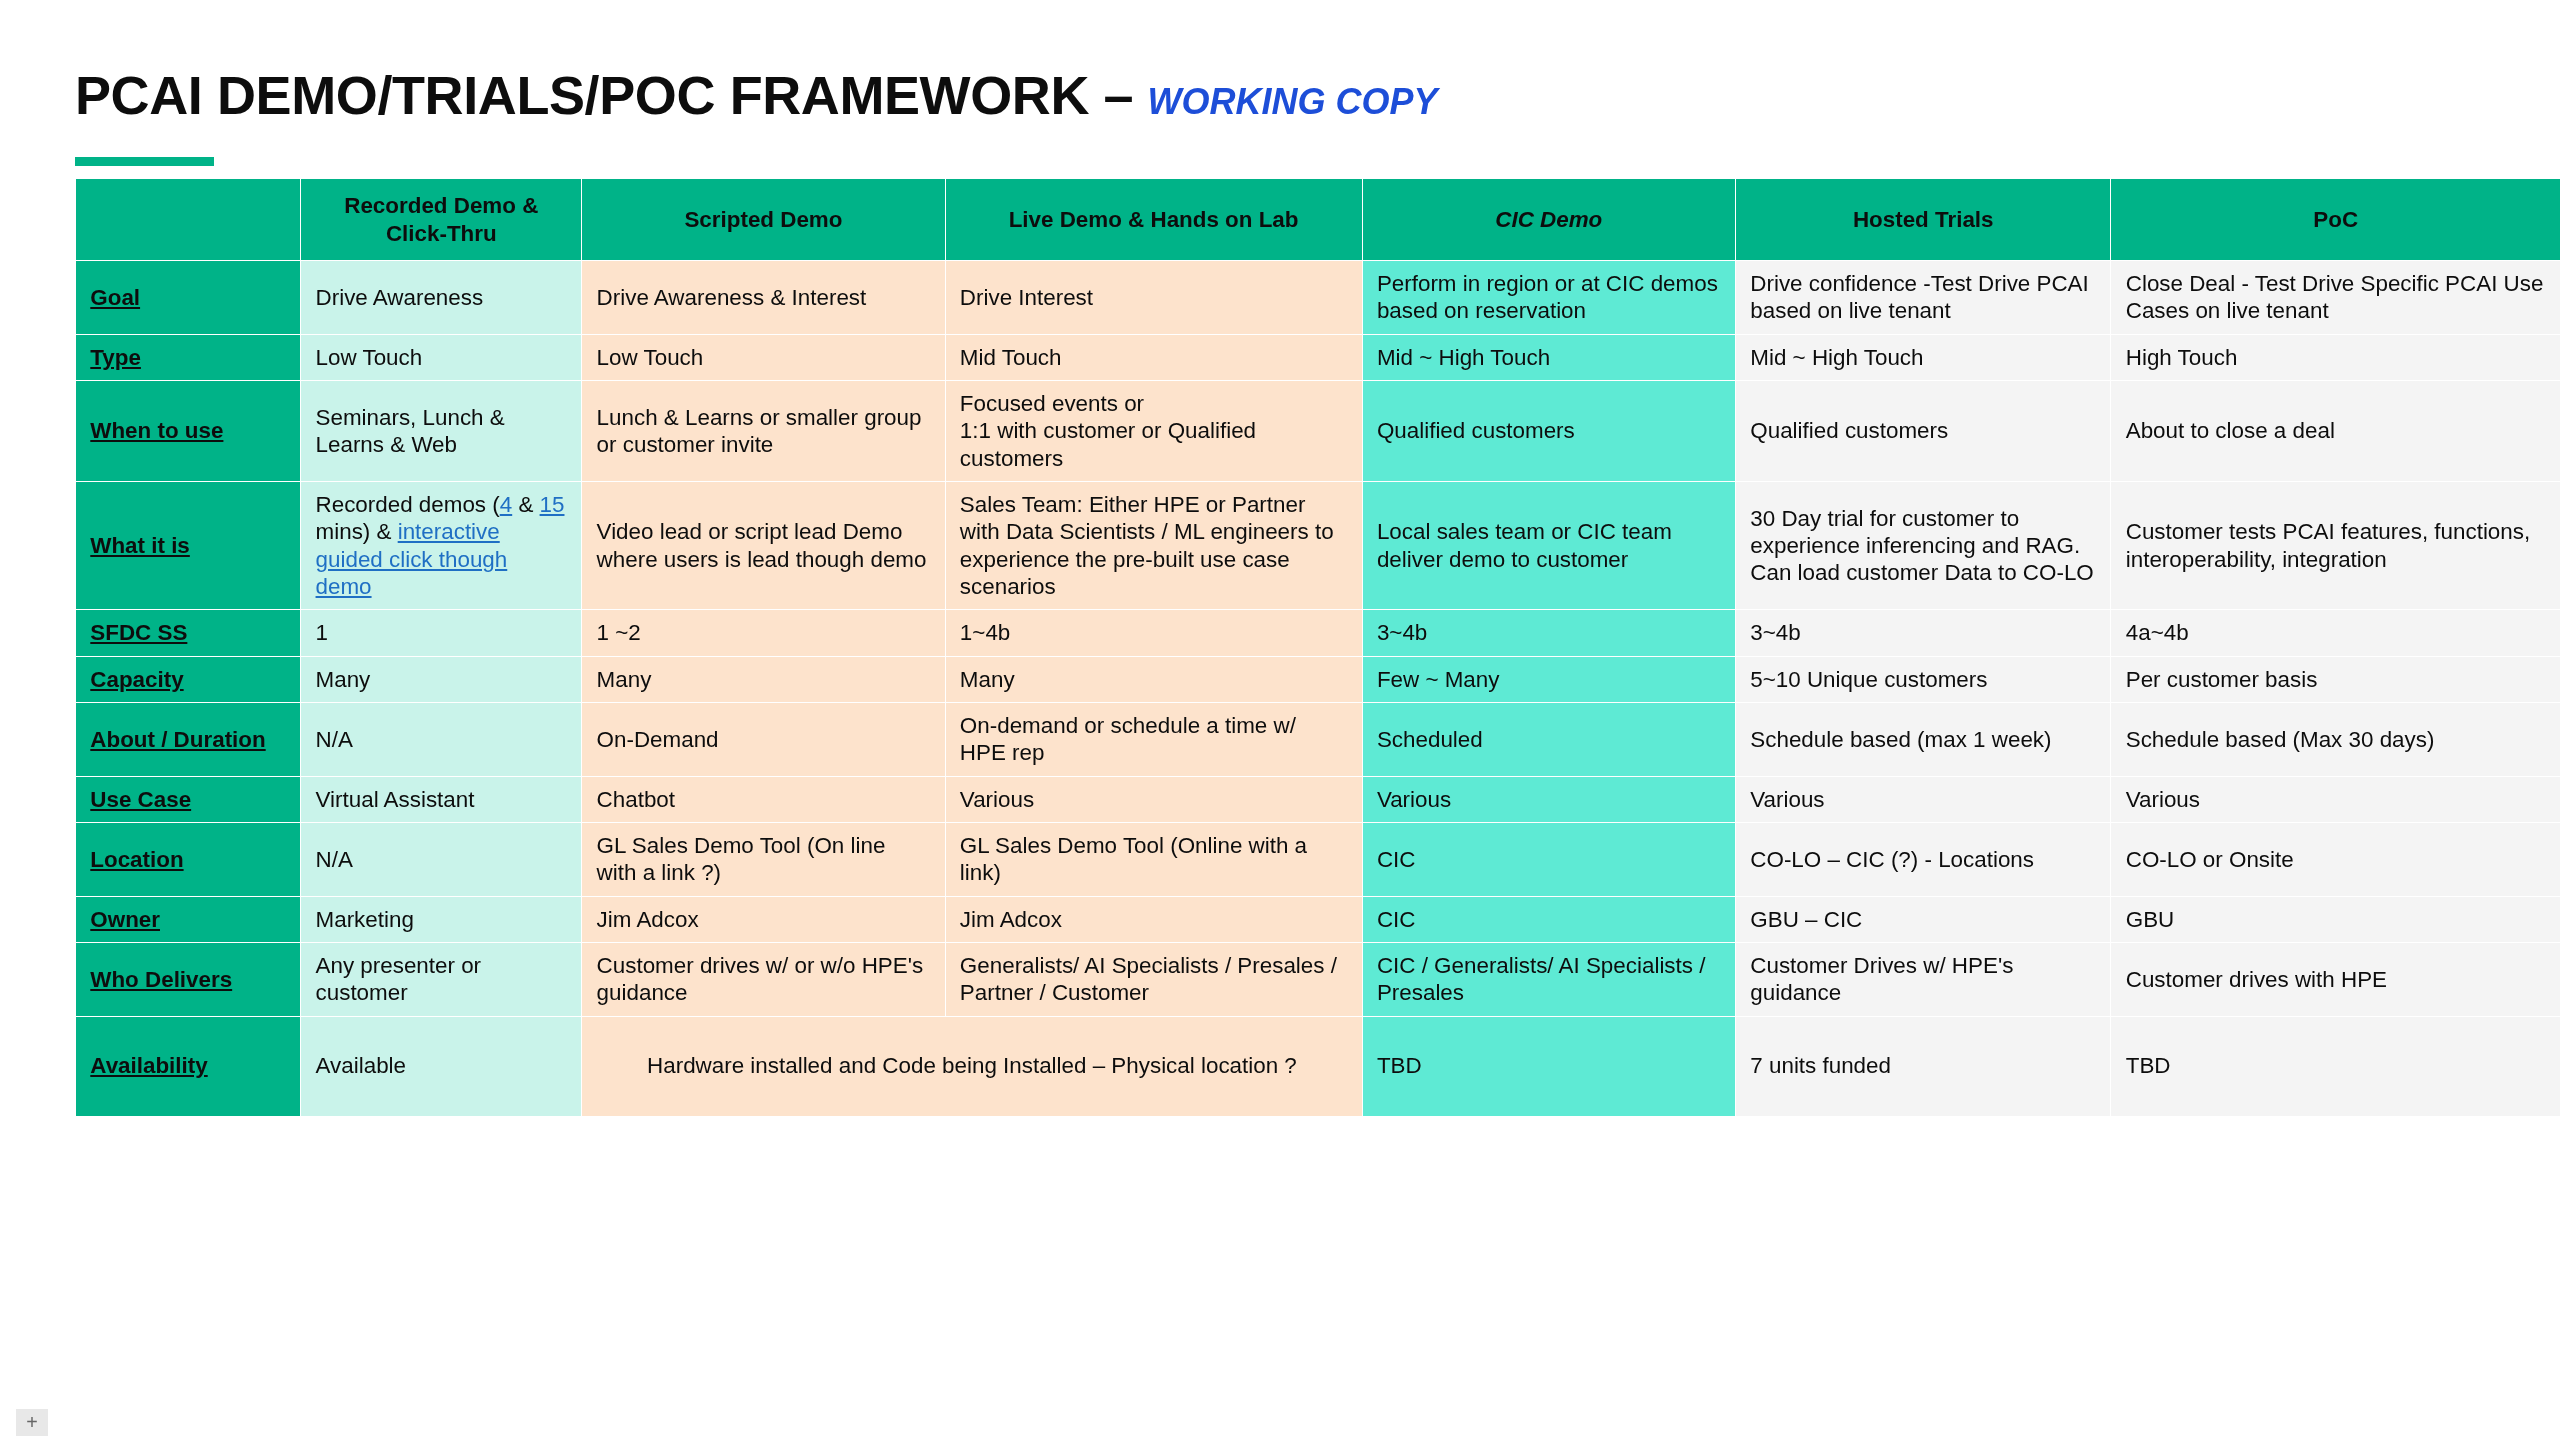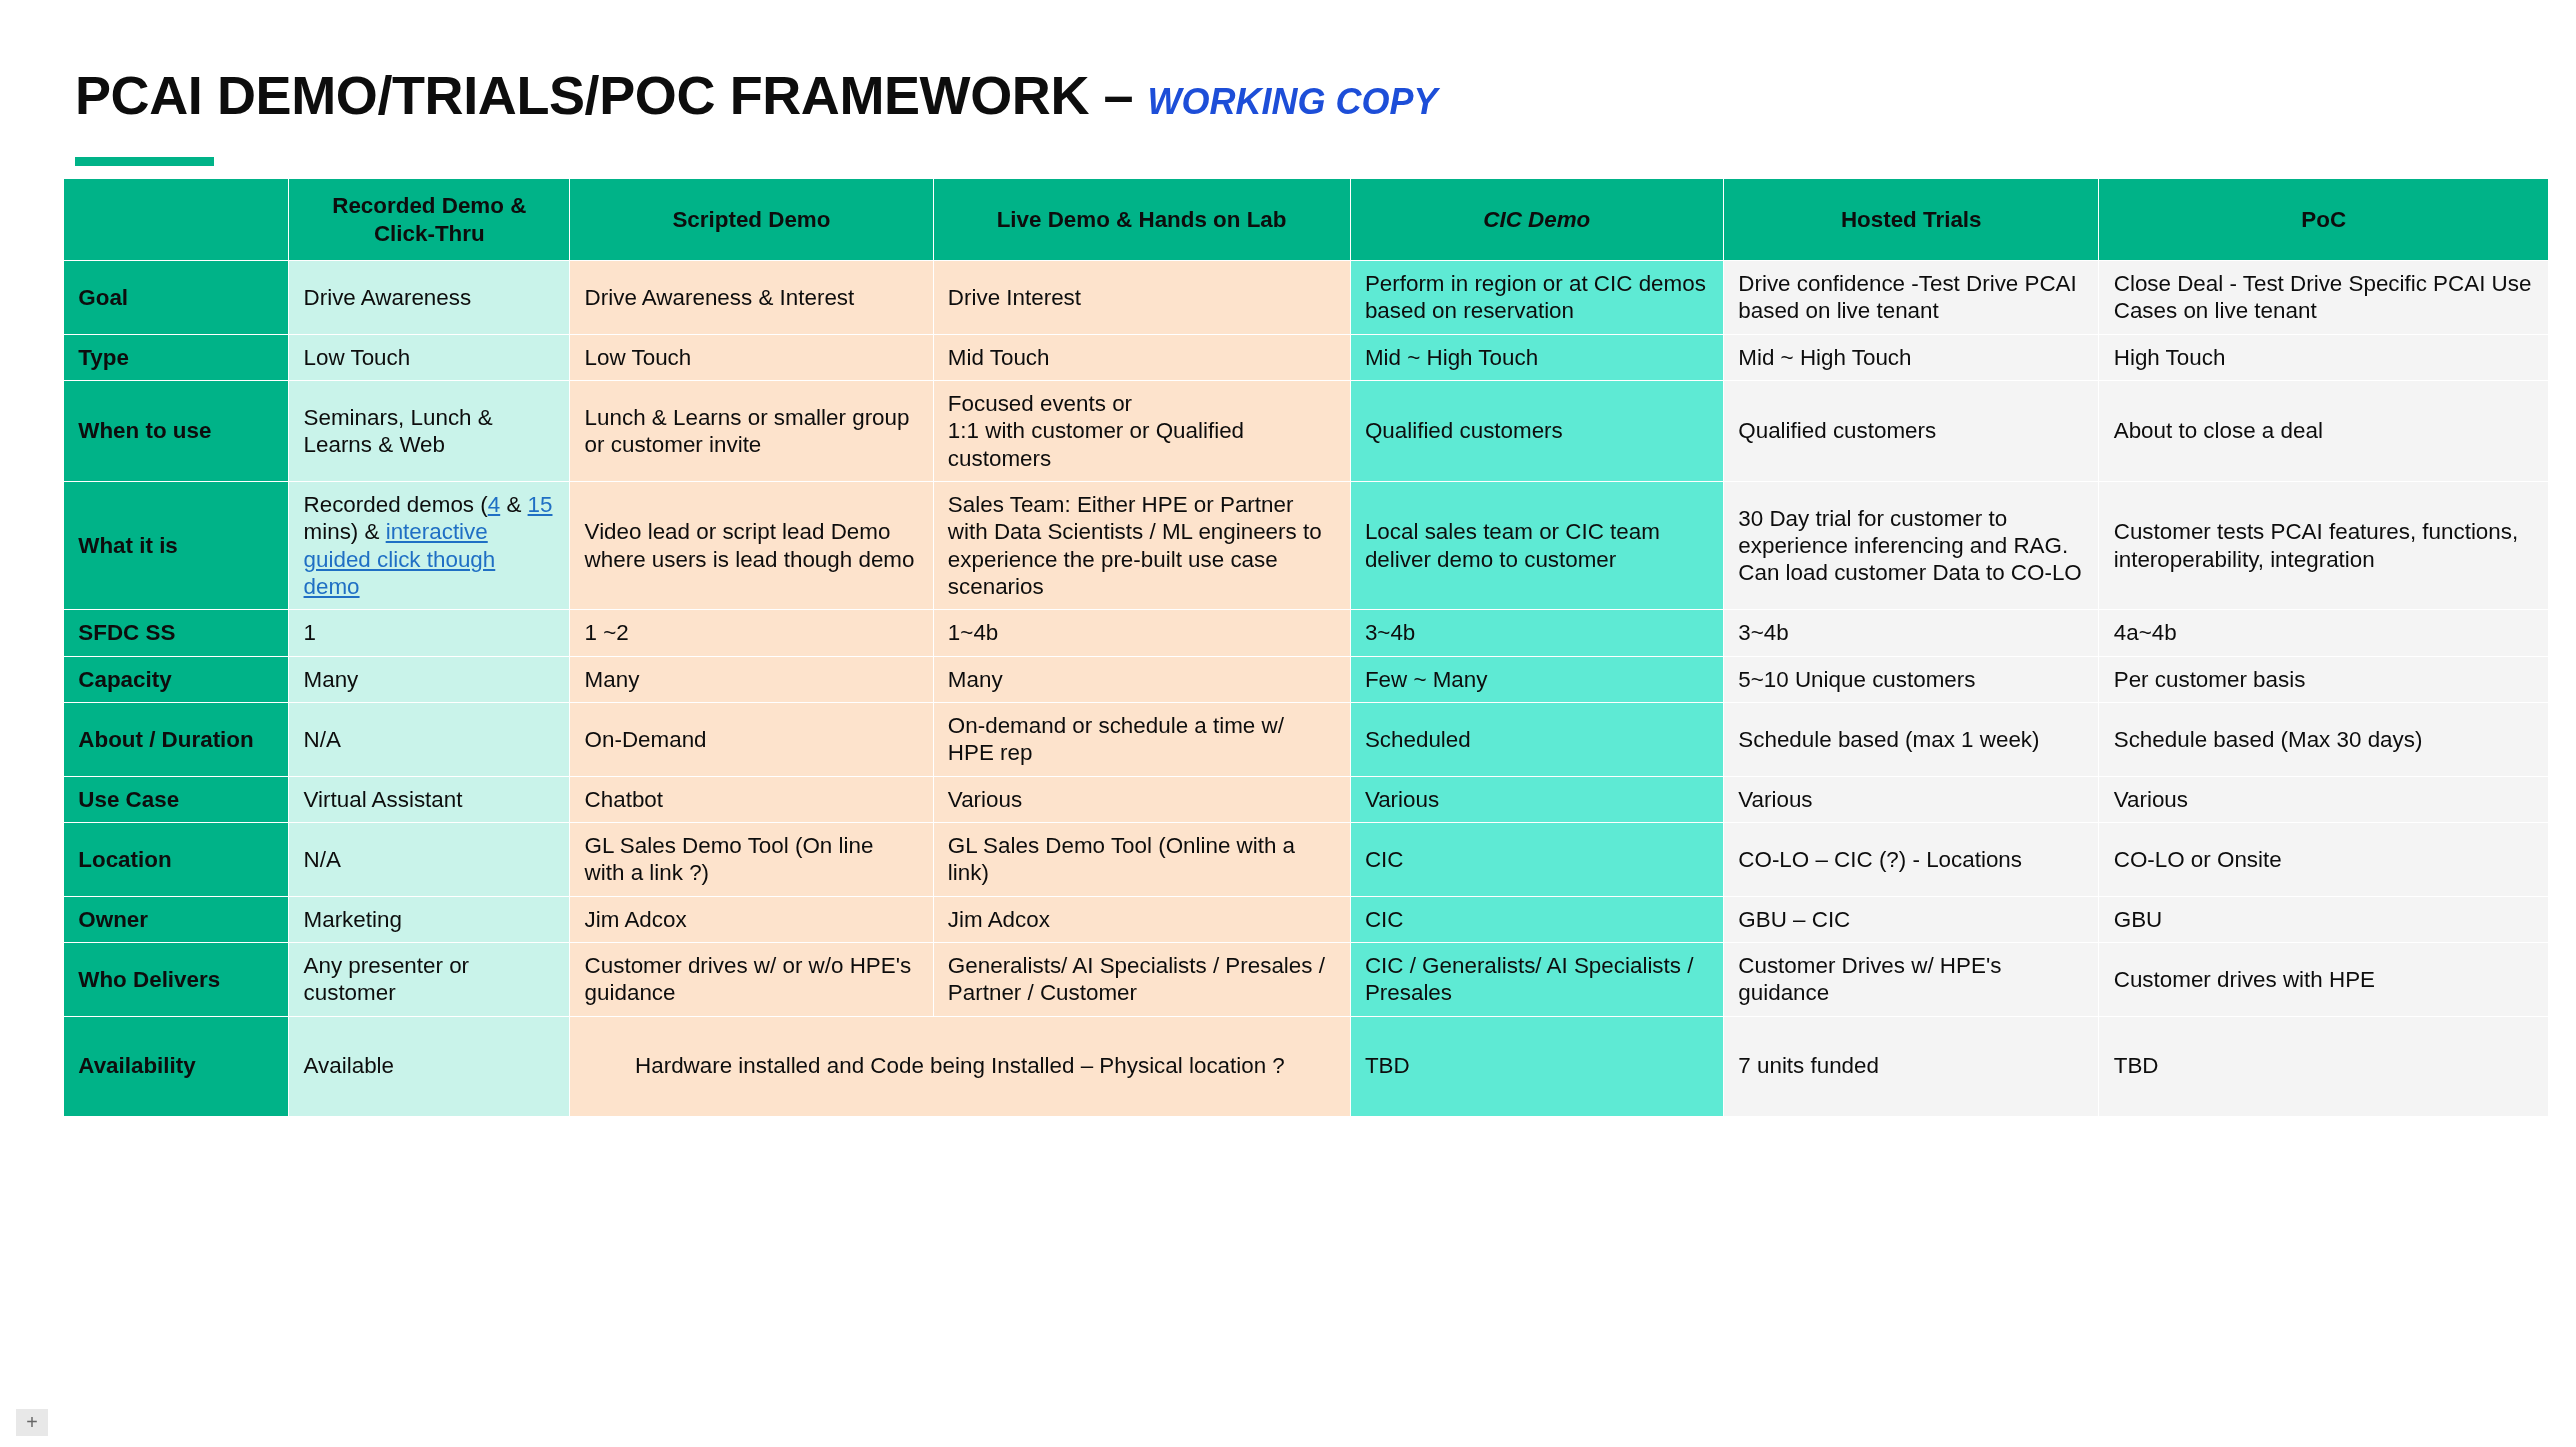--- a/index.html
+++ b/index.html
@@ -39,21 +39,21 @@
     white-space: nowrap;
   }
   .title-underline {
     position: absolute;
     left: 75px; top: 157px;
     width: 139px; height: 9px;
     background: #00b388;
   }
   table.matrix {
     position: absolute;
-    left: 63px; top: 178px;
+    left: 75px; top: 178px;
     width: 2486px;
     border-collapse: collapse;
     table-layout: fixed;
   }
   table.matrix td, table.matrix th {
     border: 1.8px solid #ffffff;
     vertical-align: middle;
     padding: 9px 14.3px;
     font-size: 22.4px;
     line-height: 1.22;
@@ -79,20 +79,21 @@
   th.hdr.corner { background: #00b388; }
   th.hdr.italic { font-style: italic; }
 
   td.rowhdr {
     background: #00b388;
     color: #ffffff;
     font-weight: bold;
     font-size: 23px;
     text-align: left;
     vertical-align: middle;
+    text-decoration: underline;
   }
   .c-green   { background: #c9f3ea; }
   .c-peach   { background: #fde3cc; }
   .c-blue    { background: #5eead4; }
   .c-white   { background: #f4f4f4; }
   a.link {
     color: #1f6fc4;
     text-decoration: underline;
   }
   .availability-merged {

